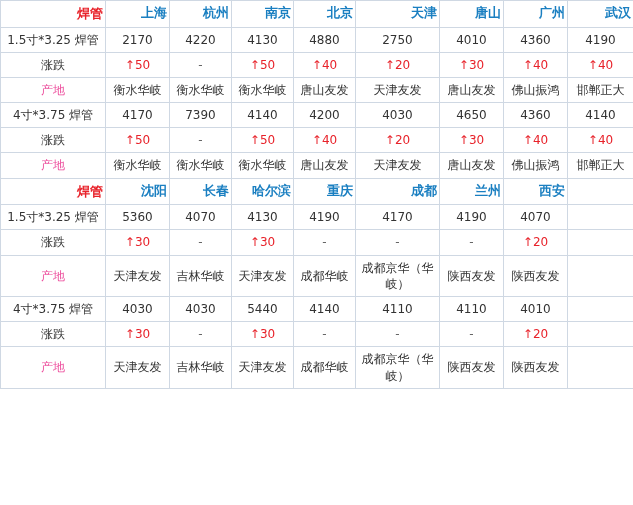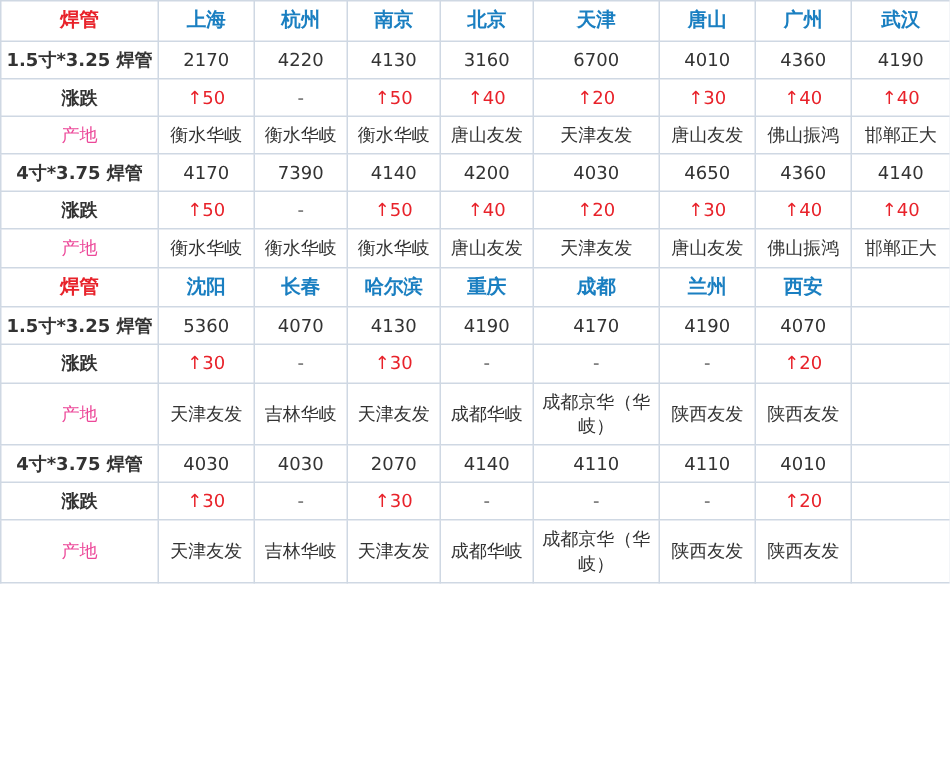--- a/index.html
+++ b/index.html
@@ -36,35 +36,36 @@
   col.c4 { width: 62px; }
   col.c5 { width: 84px; }
   col.c6 { width: 64px; }
   col.c7 { width: 64px; }
   col.c8 { width: 66px; }
 
   
   tr.header-row td {
     font-weight: bold;
     background: #ffffff;
+    text-align: right;
   }
   td.head-label {
     color: #e8222a;
     font-weight: bold;
     font-size: 13px;
   }
   td.head-city {
     color: #1a7fc1;
     font-weight: bold;
     font-size: 13px;
     font-family: Liberation Mono, monospace;
   }
   
   td.row-label {
-    font-weight: bold;
+    font-weight: normal;
     color: #333333;
     font-size: 12px;
     margin-left: 44px;
   }
   td.row-label-plain {
     color: #ec4899;
     font-size: 12px;
   }
   
   td.price {
@@ -115,22 +116,22 @@
       <td class="head-city">唐山</td>
       <td class="head-city">广州</td>
       <td class="head-city">武汉</td>
     </tr>
 
     <tr>
       <td class="row-label">1.5寸*3.25 焊管</td>
       <td class="price">2170</td>
       <td class="price">4220</td>
       <td class="price">4130</td>
-      <td class="price">3160</td>
-      <td class="price">6700</td>
+      <td class="price">4880</td>
+      <td class="price">2750</td>
       <td class="price">4010</td>
       <td class="price">4360</td>
       <td class="price">4190</td>
     </tr>
 
     <tr>
       <td class="row-label">涨跌</td>
       <td class="change-up">↑50</td>
       <td class="change-flat">-</td>
       <td class="change-up">↑50</td>
@@ -234,21 +235,21 @@
       <td class="origin">成都京华（华岐）</td>
       <td class="origin">陕西友发</td>
       <td class="origin">陕西友发</td>
       <td class="origin empty-cell"></td>
     </tr>
 
     <tr>
       <td class="row-label">4寸*3.75 焊管</td>
       <td class="price">4030</td>
       <td class="price">4030</td>
-      <td class="price">2070</td>
+      <td class="price">5440</td>
       <td class="price">4140</td>
       <td class="price">4110</td>
       <td class="price">4110</td>
       <td class="price">4010</td>
       <td class="price empty-cell"></td>
     </tr>
 
     <tr>
       <td class="row-label">涨跌</td>
       <td class="change-up">↑30</td>

